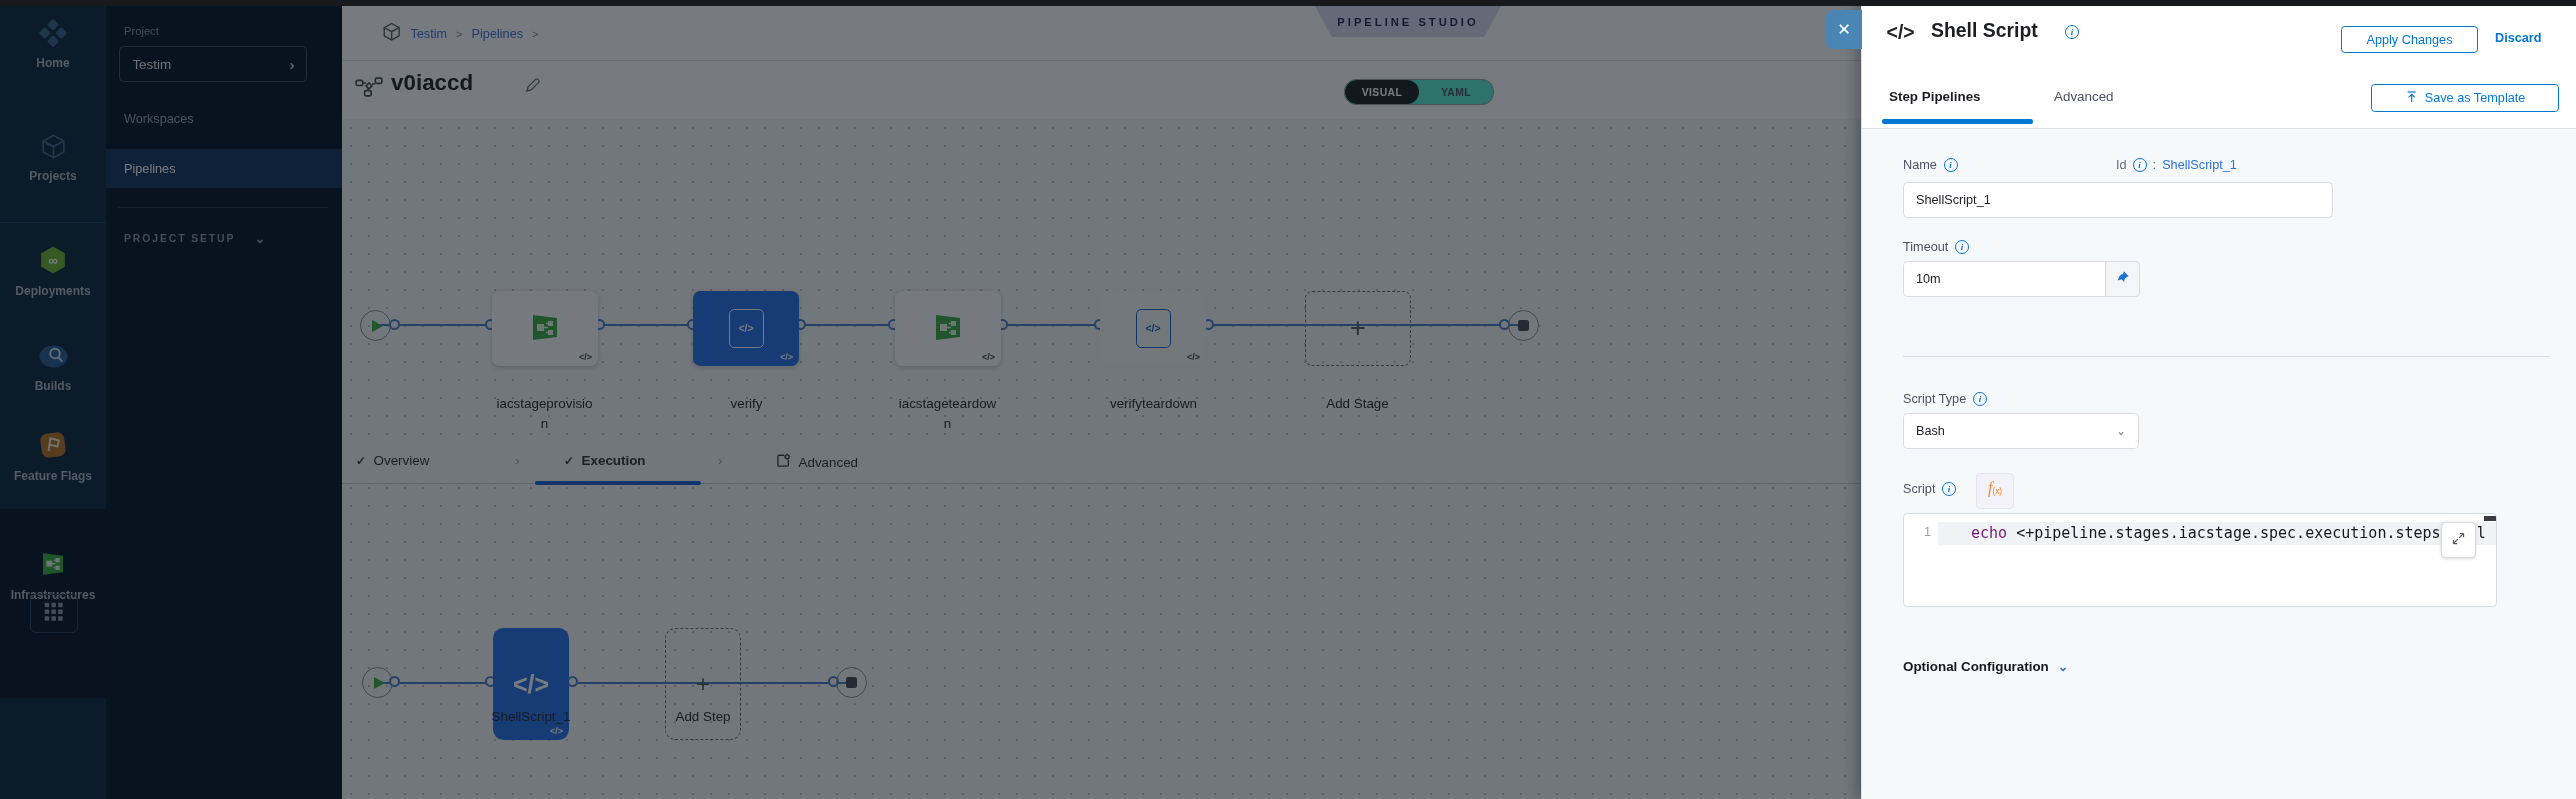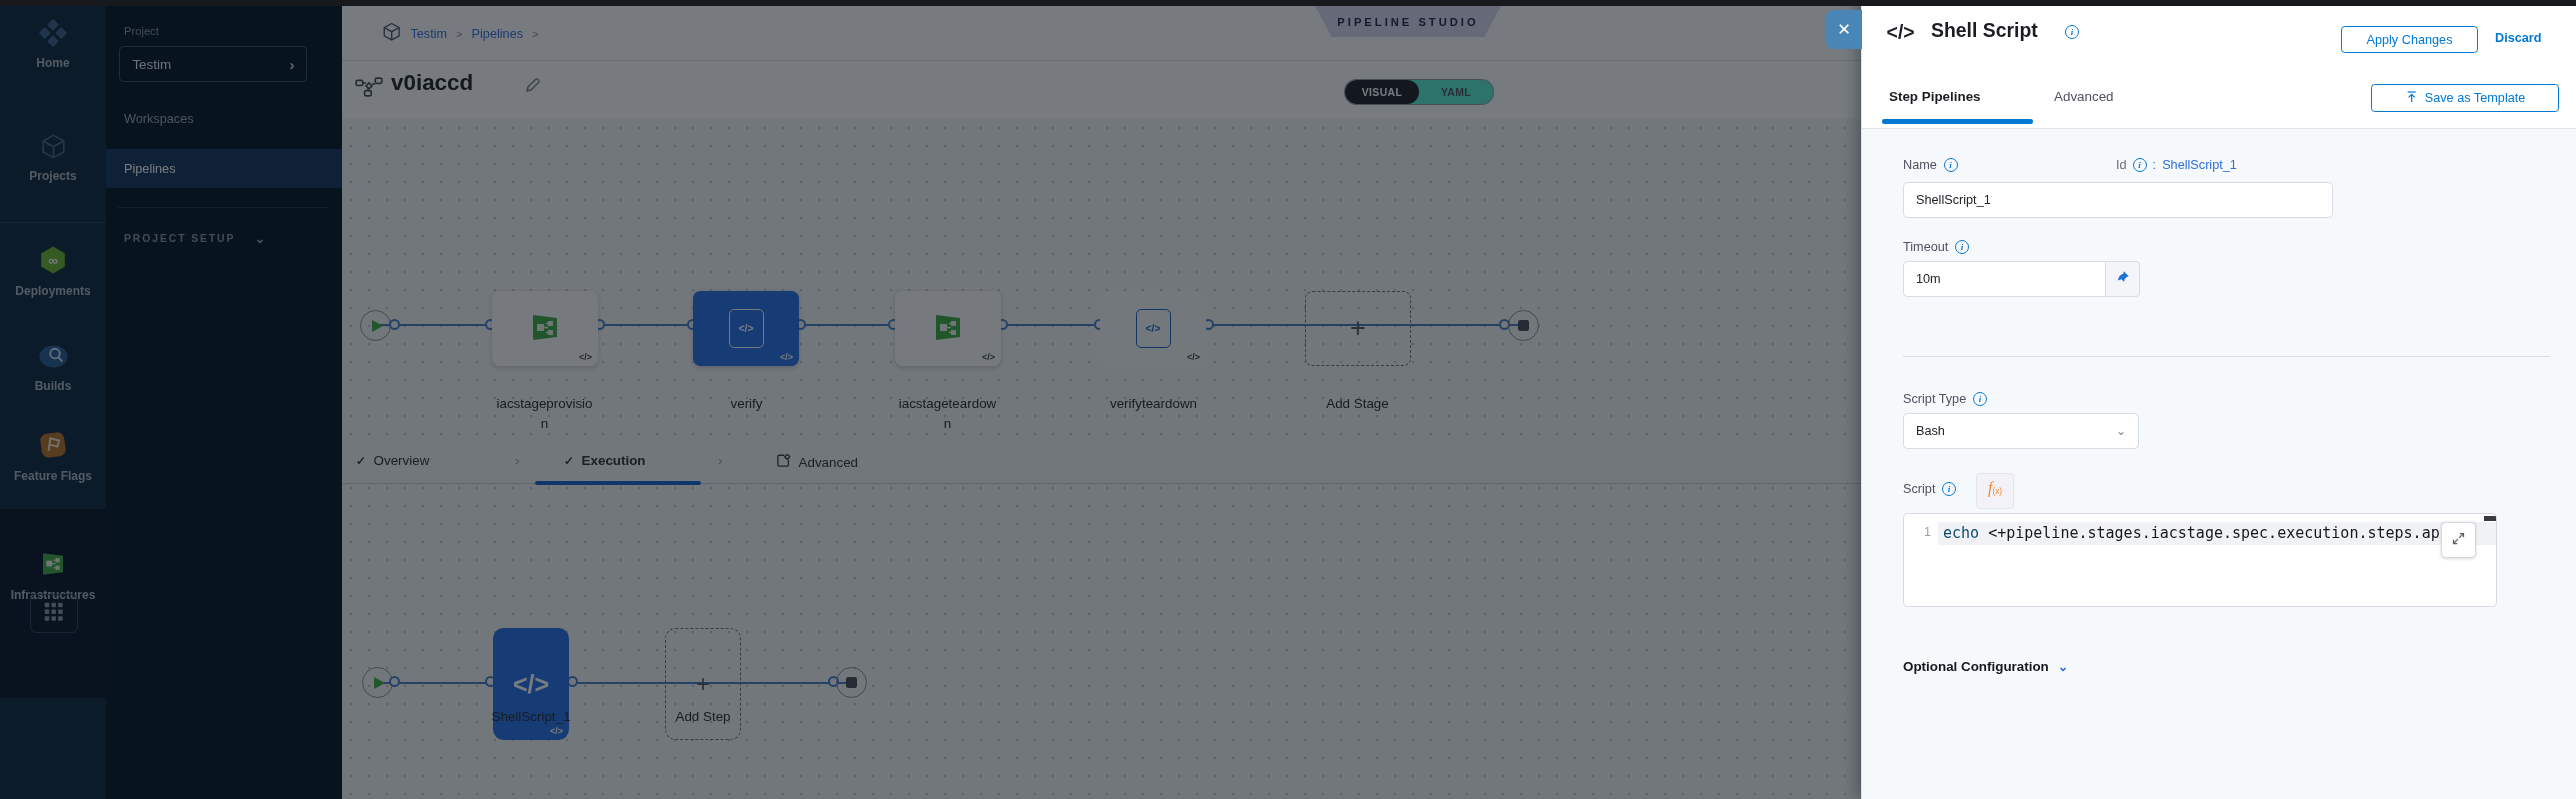--- a/index.html
+++ b/index.html
@@ -91,21 +91,21 @@
   #d-div1{position:absolute;left:41px;top:356px;width:647px;height:0.7px;background:#d9dce2;}
   #stype-select{position:absolute;left:41px;top:413px;width:236px;height:36px;background:#fff;border:0.7px solid #d9dbe3;border-radius:4.5px;box-sizing:border-box;display:flex;align-items:center;justify-content:space-between;padding:0 12px;font-size:12.7px;color:#23242b;}
   #stype-select .chv{color:#7f8691;font-size:12px;}
   #fx-chip{position:absolute;left:114px;top:473px;width:36px;height:34px;background:#f2f2f8;border:0.7px solid #e4e4ee;border-radius:3.7px;display:flex;align-items:flex-start;justify-content:center;color:var(--orange,#ff832b);}
   #fx-chip .f{font-size:15.7px;font-style:italic;font-family:"Liberation Serif",serif;margin-top:5.2px;}
   #fx-chip .sub{font-size:8.2px;margin-top:13.4px;}
   #editor{position:absolute;left:41px;top:513px;width:594px;height:94px;background:#fff;border:0.7px solid #d7dae1;border-radius:4.5px;box-sizing:border-box;overflow:hidden;}
   #cur-line{position:absolute;left:34px;top:7.5px;width:559px;height:23px;background:#f1f2f5;}
   #lnum{position:absolute;left:0;top:11.2px;width:27px;text-align:right;font-size:12.7px;color:#9aa1ac;}
   #codeline{position:absolute;left:39px;top:9.7px;width:552px;overflow:hidden;white-space:pre;font-family:"DejaVu Sans Mono",monospace;font-size:15px;color:#17181d;}
-  #codeline .kw{color:#0c4a6e;}
+  #codeline .kw{color:#701a75;margin-left:28px;}
   #ed-ruler{position:absolute;left:580px;top:1.5px;width:12.7px;height:5.2px;background:#3a3a40;}
   #expand-btn{position:absolute;left:579px;top:522px;width:33px;height:34px;background:#fff;border:0.7px solid #d6d9e0;border-radius:4.5px;box-shadow:0 0.7px 3px rgba(0,0,0,.15);display:flex;align-items:center;justify-content:center;}
   #opt-config{position:absolute;left:41px;top:659px;display:flex;align-items:center;gap:9px;font-size:13.4px;font-weight:700;color:#17181d;}
   #opt-config .chv{color:#2e6fd9;font-size:12.7px;font-weight:700;}
 </style>
 </head>
 <body>
 
 <div id="stage">
 

